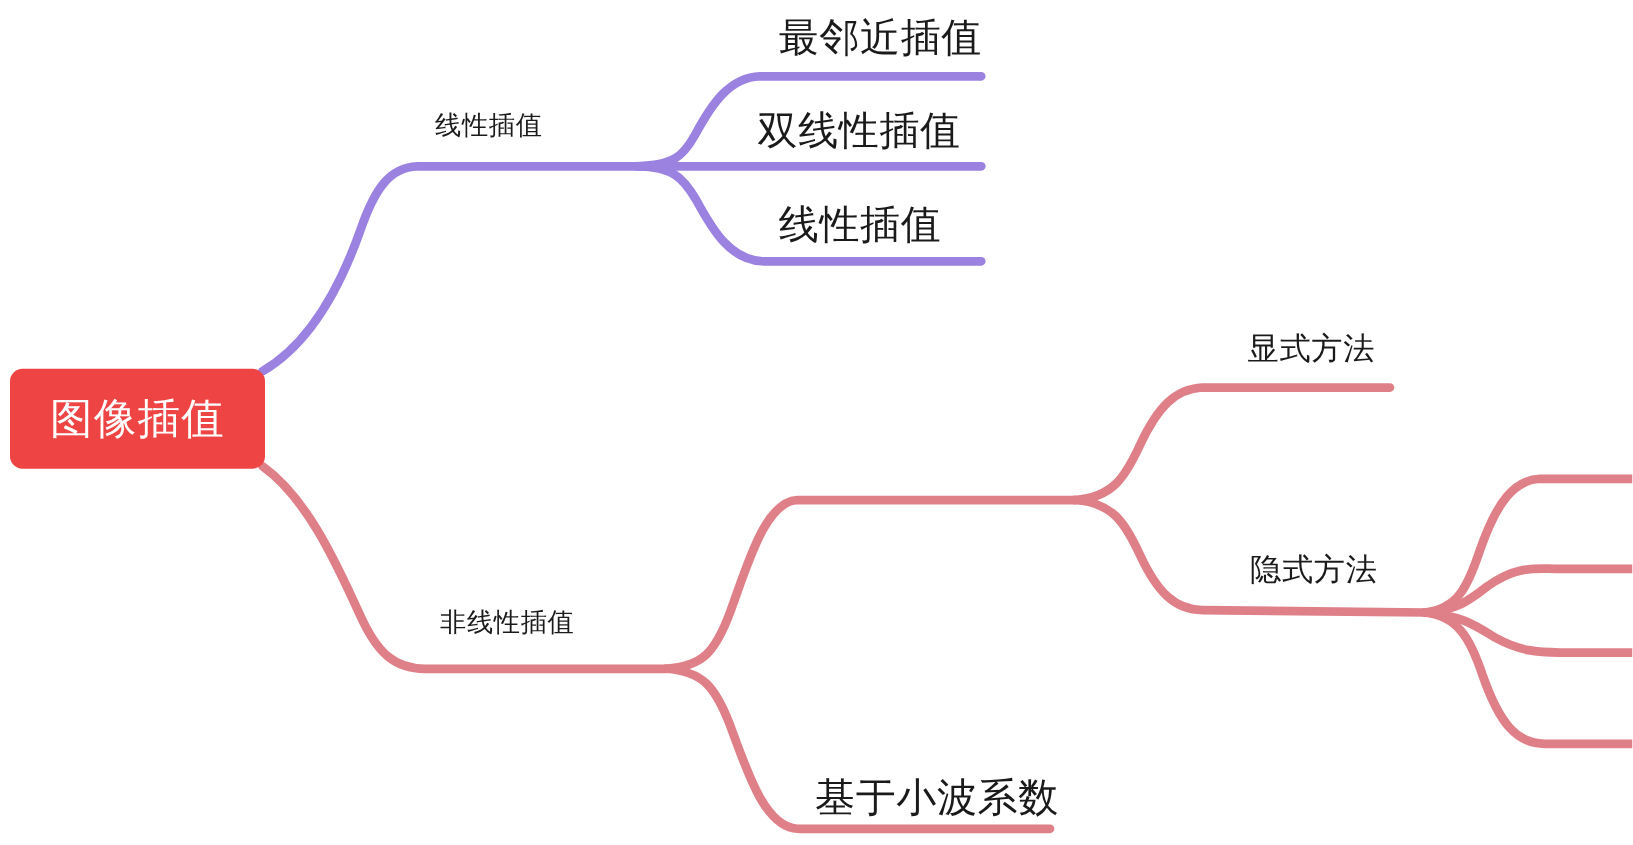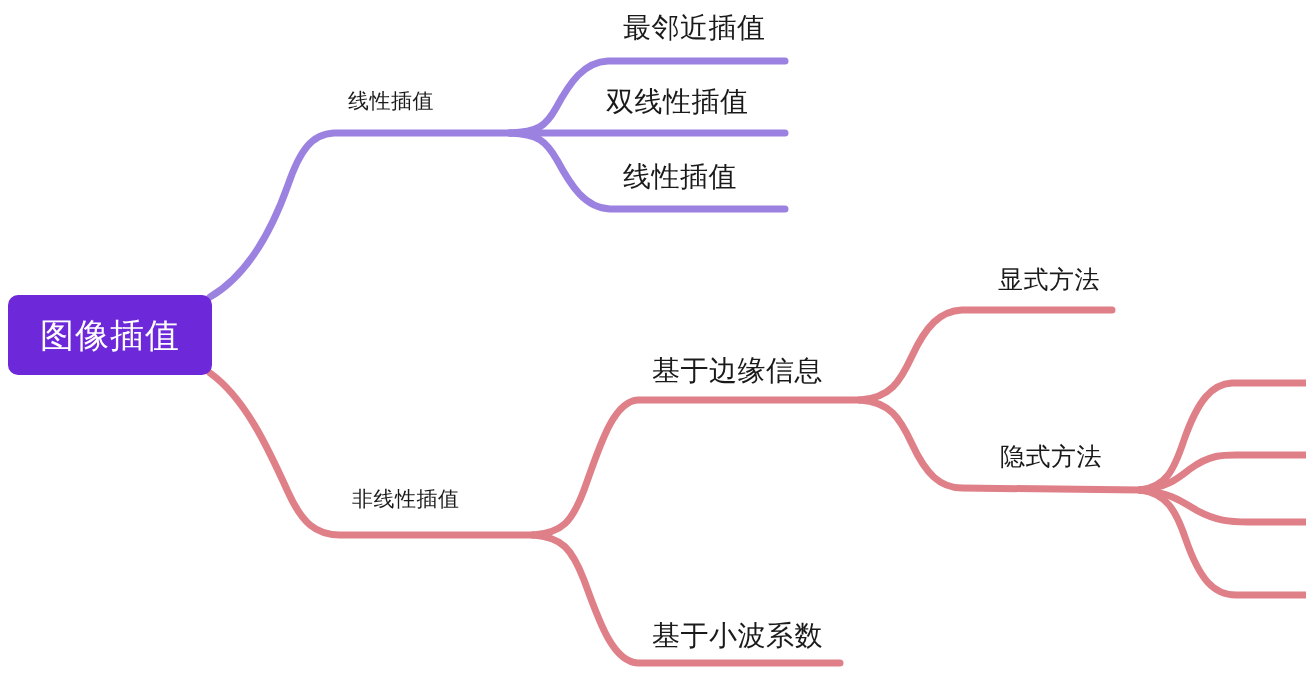--- a/index.html
+++ b/index.html
@@ -37,35 +37,35 @@
     line-height: 1;
     letter-spacing: 0.5px;
   }
   #root-node {
     position: absolute;
     left: 8px;
     top: 295px;
     width: 204px;
     height: 80px;
     border-radius: 10px;
-    background: #6d28d9;
+    background: #ef4444;
     display: flex;
     align-items: center;
     justify-content: center;
     box-sizing: border-box;
   }
   #root-node-label {
     color: #ffffff;
     font-size: 34px;
     line-height: 1;
     letter-spacing: 1px;
     white-space: nowrap;
   }
   .lvl1 { font-size: 21px; }
-  .lvl2 { font-size: 28px; }
+  .lvl2 { font-size: 32px; }
   .lvl2b { font-size: 25px; }
 </style>
 </head>
 <body>
 
 <div id="mindmap-canvas">
 
   <svg id="branch-layer" viewBox="0 0 1306 676" width="1306" height="676" xmlns="http://www.w3.org/2000/svg">
 
     <path class="branch-path" d="M 210,297 C 248,275 272,230 288,185 C 300,150 312,134 334,133 L 510,133" stroke="#9C82E0" stroke-width="7"></path>
@@ -99,21 +99,20 @@
   <div class="node-label lvl1" style="left:348px; top:90px;">线性插值</div>
 
   <div class="node-label lvl1" style="left:352px; top:488px;">非线性插值</div>
 
   <div class="node-label lvl2" style="left:623px; top:14px;">最邻近插值</div>
 
   <div class="node-label lvl2" style="left:606px; top:88px;">双线性插值</div>
 
   <div class="node-label lvl2" style="left:623px; top:163px;">线性插值</div>
 
-  <div class="node-label lvl2" style="left:652px; top:357px;">基于边缘信息</div>
 
   <div class="node-label lvl2" style="left:652px; top:622px;">基于小波系数</div>
 
   <div class="node-label lvl2b" style="left:975px; top:267px;margin-left:23px;">显式方法</div>
 
   <div class="node-label lvl2b" style="left:1000px; top:444px;">隐式方法</div>
 
 </div>
 
 </body></html>

